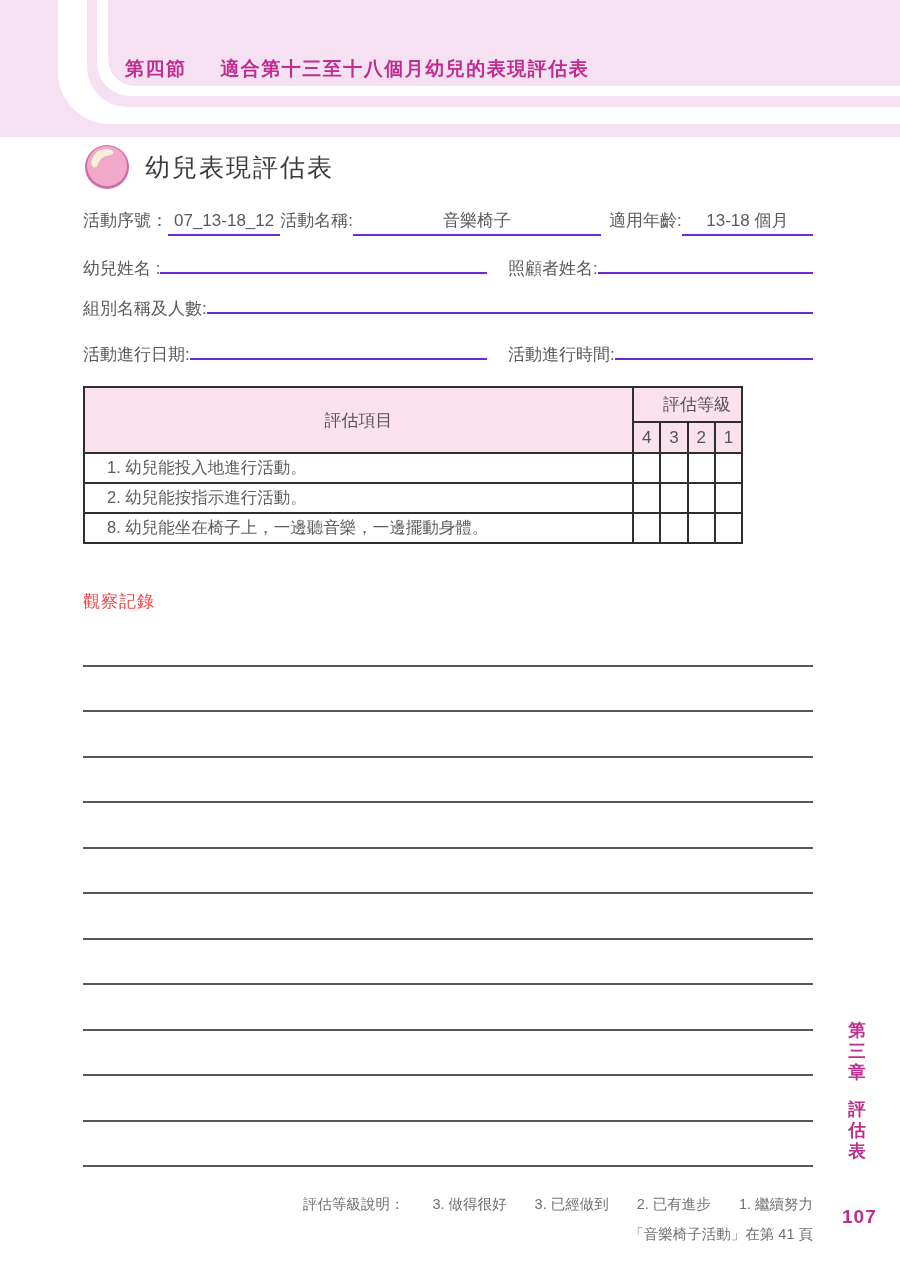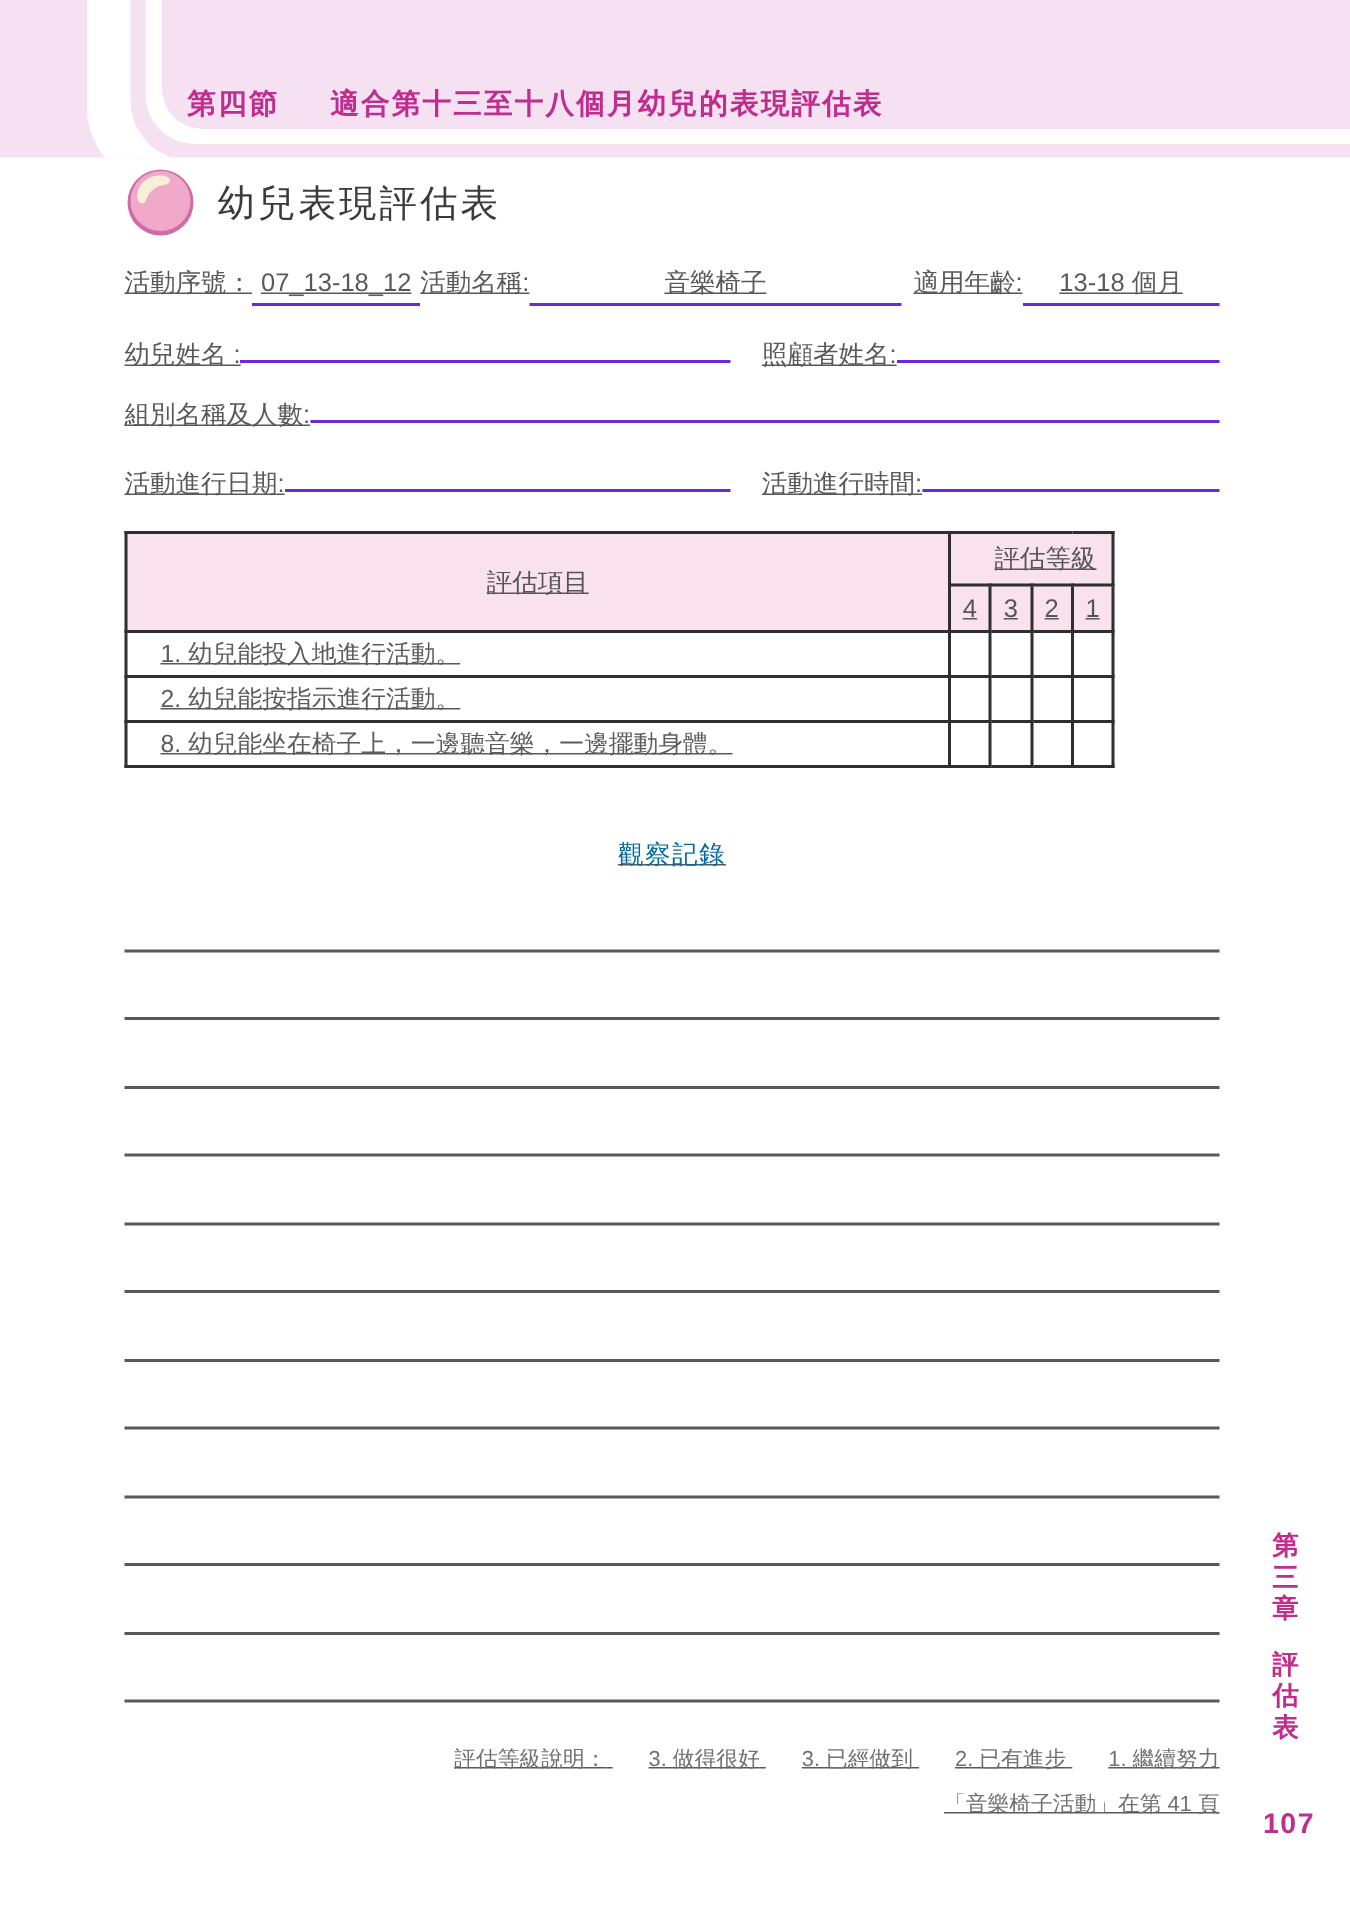--- a/index.html
+++ b/index.html
@@ -4,40 +4,40 @@
 <style>
   * { margin:0; padding:0; box-sizing:border-box; }
   html,body { background:#fff; }
   body {
     width:900px; height:1274px; position:relative; overflow:hidden;
     font-family:"Liberation Sans","DejaVu Sans",sans-serif;
     color:#595959;
   }
 
   
-  .band { position:relative; height:105px; background:var(--band-pink,#f5e1f2); overflow:hidden; }
+  .band { position:relative; height:137px; background:var(--band-pink,#f5e1f2); overflow:hidden; }
   .band .shape { position:absolute; top:-40px; right:-40px; }
   .b-w1 { left:58px;  height:164px; background:#fff; border-bottom-left-radius:52px; }
   .b-p1 { left:87px;  height:147px; background:var(--band-pink,#f5e1f2); border-bottom-left-radius:40px; }
   .b-w2 { left:97px;  height:136px; background:#fff; border-bottom-left-radius:33px; }
   .b-p2 { left:108px; height:126px; background:var(--band-pink,#f5e1f2); border-bottom-left-radius:27px; }
   .band-text {
     position:absolute; left:125px; top:56px; z-index:5;
     font-size:19px; font-weight:bold; color:var(--accent,#bf2e8e); letter-spacing:1.5px;
     white-space:nowrap;
   }
   .band-text .sect-title { margin-left:27px; }
 
   
   .title-row { display:flex; align-items:center; margin:5px 0 0 84px; height:50px; }
   .pearl { width:46px; height:46px; flex:0 0 auto; }
   .page-title { margin-left:15px; font-size:25px; color:#3b3b3b; letter-spacing:2px; }
 
   
-  .content { margin-left:83px; width:730px;text-decoration:underline; }
+  .content { margin-left:83px; width:730px; }
 
   
   .frow { display:flex; align-items:baseline; font-size:17px; line-height:26px; color:#595959; white-space:nowrap; }
   .frow-1 { margin-top:16px; }
   .frow-2 { margin-top:14px; }
   .frow-3 { margin-top:20px; }
   .frow-4 { margin-top:20px; }
   .blank  { border-bottom:2px solid #6d28d9; }
   .fill   { flex:1 1 auto; }
   .center { text-align:center; }
@@ -57,21 +57,21 @@
   .th-item   { width:549px; }
   .th-rating { height:35px;padding-left:19px; }
   .th-level  { height:31px; width:45px; }
   td.item-cell {
     height:30px; text-align:left; padding-left:22px;
     color:#5c5c5c; font-size:16.5px; background:#fff;
   }
   td.score-cell { background:#fff; }
 
   
-  .obs-label { margin-top:46px; font-size:17px; color:#0369a1; letter-spacing:1px;text-align:center; }
+  .obs-label { margin-top:46px; font-size:17px; color:#ef4444; letter-spacing:1px; }
   .obs-lines { margin-top:8px; }
   .obs-line  { height:45.5px; border-bottom:2px solid #585858; }
 
   
   .footer { margin-top:28px; text-align:right; color:#707070; font-size:14.5px; }
   .legend .legend-item { margin-left:24px; }
   .legend .legend-item:first-of-type { margin-left:10px; }
   .reference-line { margin-top:11px; }
 
   

